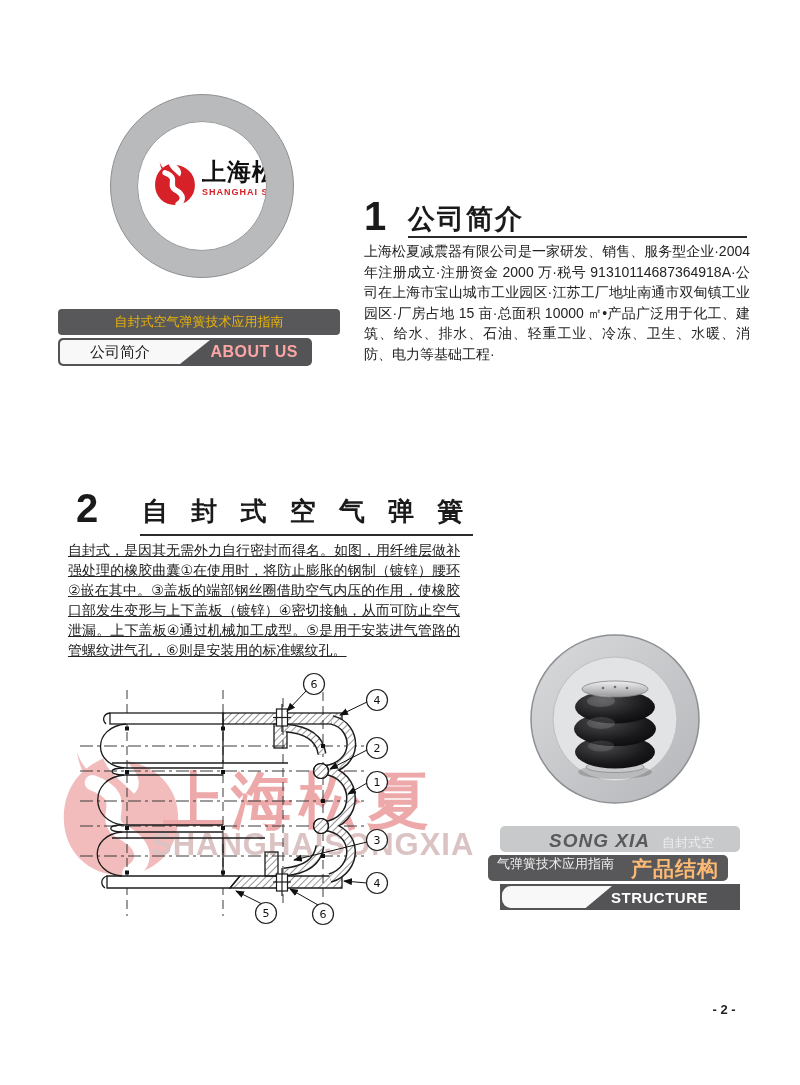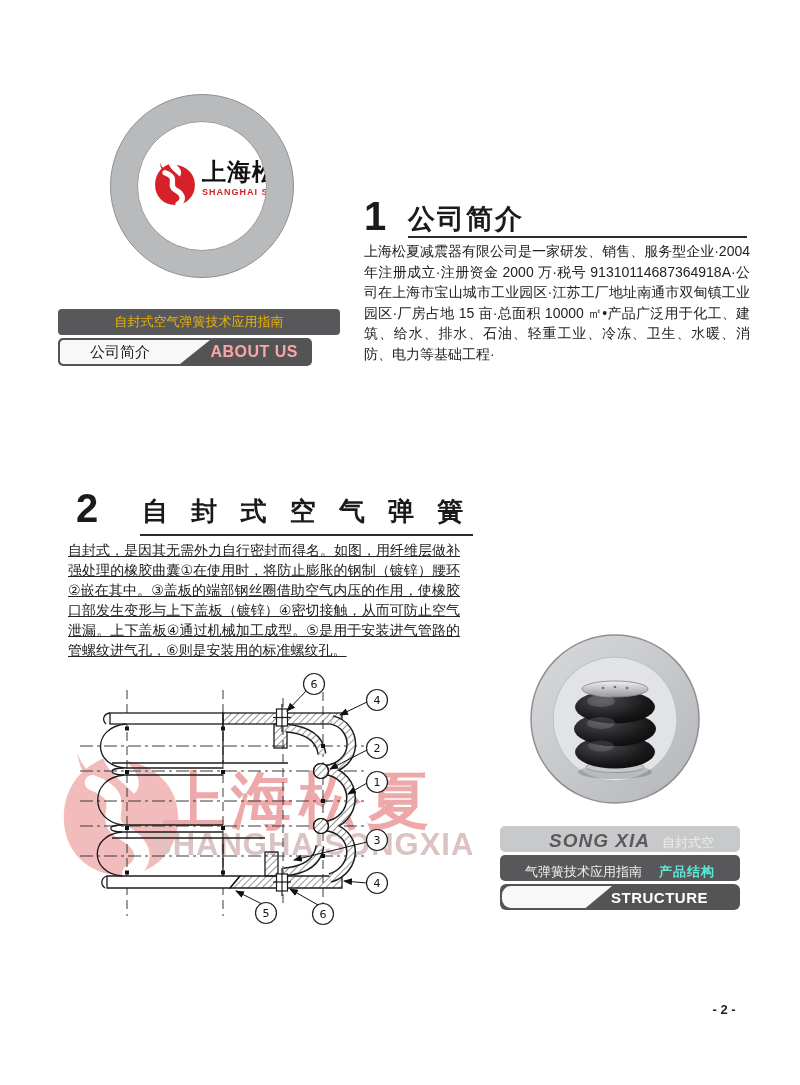--- a/index.html
+++ b/index.html
@@ -51,25 +51,25 @@
   .wm-en{position:absolute;left:96px;top:112px;font-size:31px;font-weight:bold;color:#dcc3c3;
          letter-spacing:1px;white-space:nowrap;}
   .drawing{left:62px;top:670px;width:345px;height:262px;z-index:2;}
 
   
   .product{left:527px;top:631px;width:176px;height:176px;}
   .songxia-bar{left:500px;top:826px;width:240px;height:26px;border-radius:5px;background:#c8c9ca;
                display:flex;align-items:flex-end;justify-content:flex-end;padding-right:26px;box-sizing:border-box;}
   .songxia-en{font-size:19px;font-weight:bold;font-style:italic;color:#5a5a5c;letter-spacing:1px;}
   .songxia-cn{font-size:13px;color:#ededee;margin-left:12px;}
-  .structure-title-bar{left:500px;top:855px;width:240px;height:26px;border-radius:5px;background:#58585a;
-               display:flex;align-items:flex-end;justify-content:center;}
+  .structure-title-bar{left:488px;top:855px;width:240px;height:26px;border-radius:5px;background:#58585a;
+               display:flex;align-items:flex-start;justify-content:center;}
   .st-guide{font-size:13px;color:#f0f0f0;}
-  .st-title{font-size:13px;font-weight:bold;color:#5eead4;margin-left:17px;letter-spacing:1px;}
-  .structure-tab{left:500px;top:884px;width:240px;height:26px;background:#545456;border-radius:6px;}
+  .st-title{font-size:21px;font-weight:bold;color:#fdba74;margin-left:17px;letter-spacing:1px;}
+  .structure-tab{left:500px;top:884px;width:240px;height:26px;background:#545456;border-radius:0;}
   .structure-tab .tab-white{width:110px;border-radius:9px 0 0 9px;clip-path:polygon(0 0,100% 0,76% 100%,0 100%);}
   .structure-en{position:absolute;right:32px;top:0;height:100%;display:flex;align-items:center;
                 color:#fff;font-weight:bold;font-size:15px;letter-spacing:.5px;}
 
   .page-num{left:692px;top:1002px;width:64px;text-align:center;font-size:13px;font-weight:bold;color:#222;}
 
   svg text{font-family:"DejaVu Sans","Liberation Sans",sans-serif;}
 </style>
 </head>
 <body>

